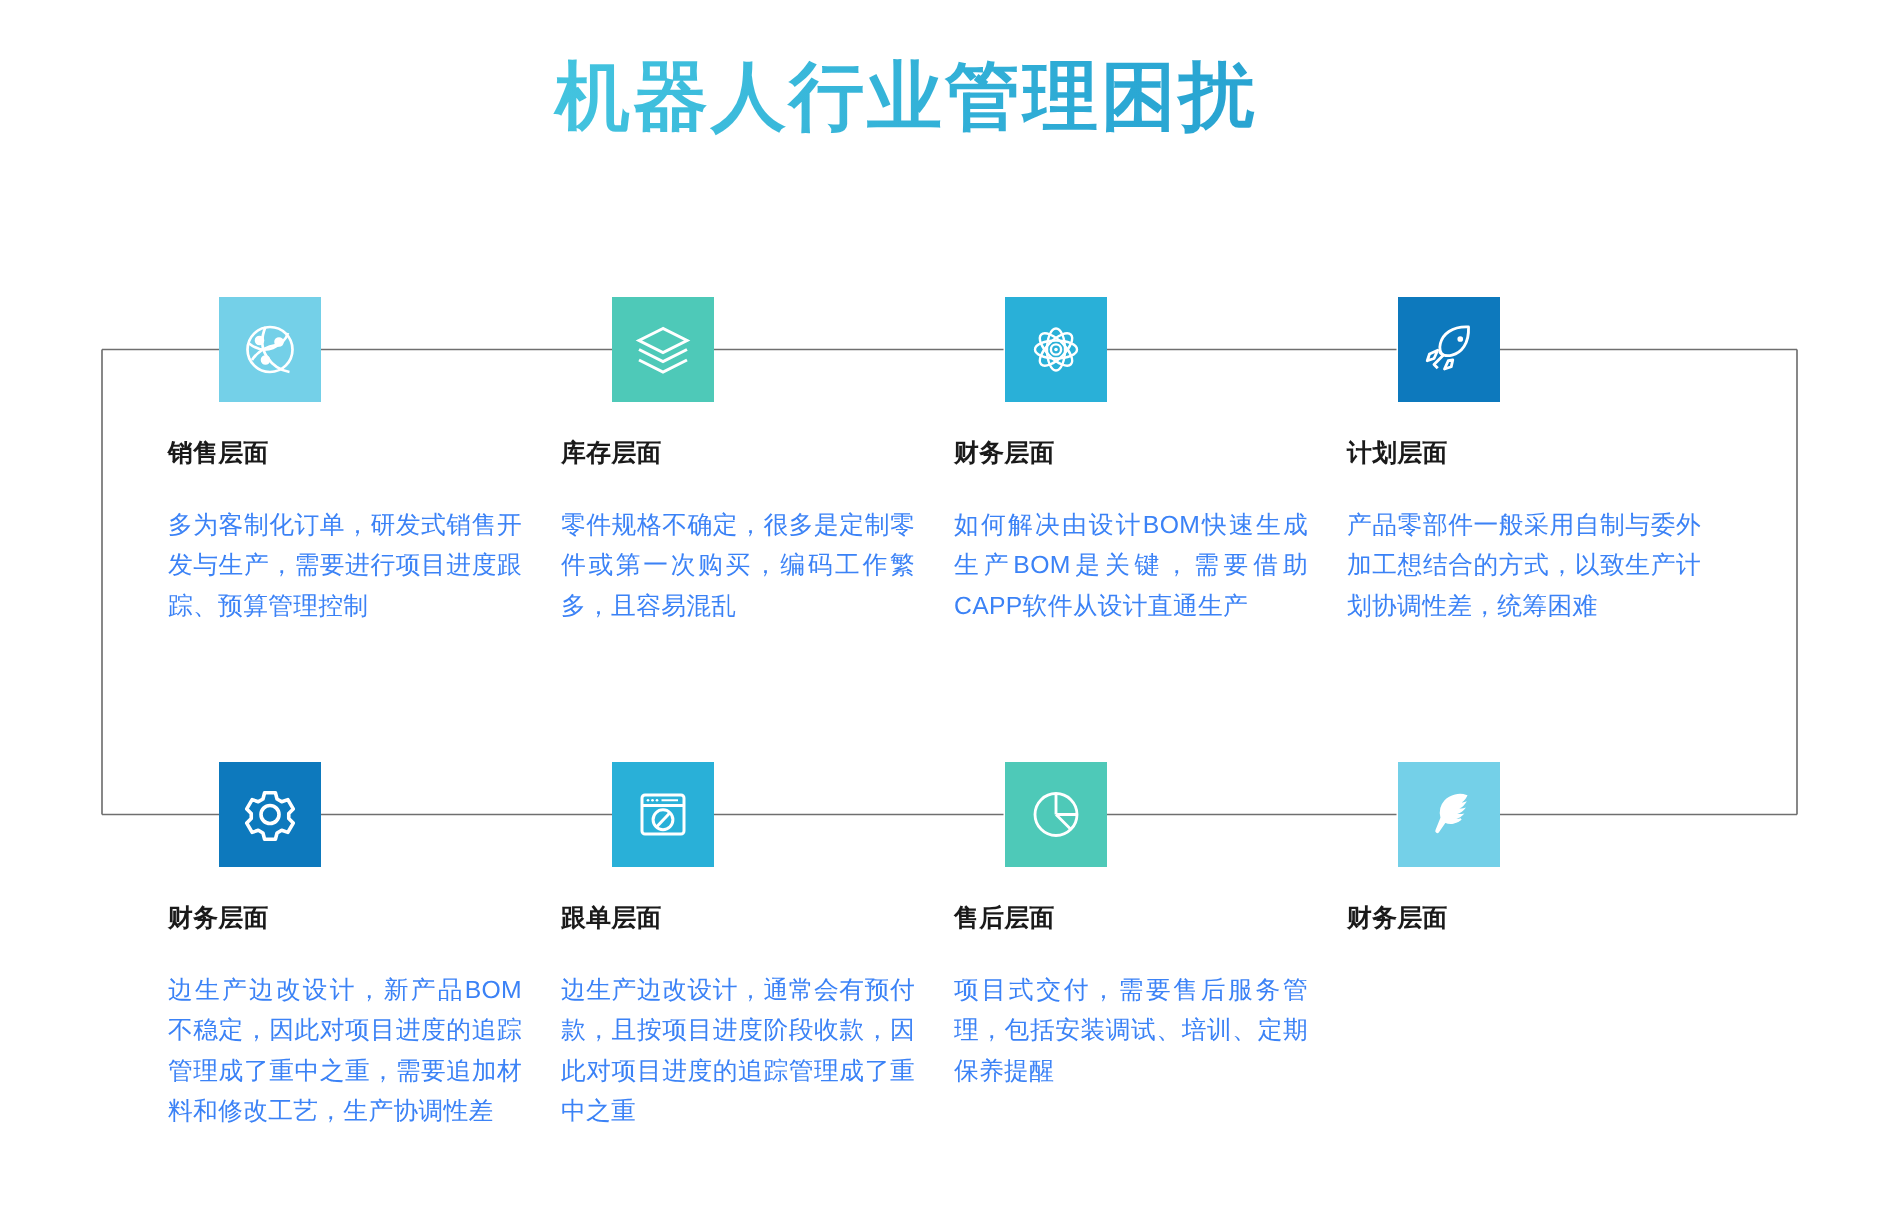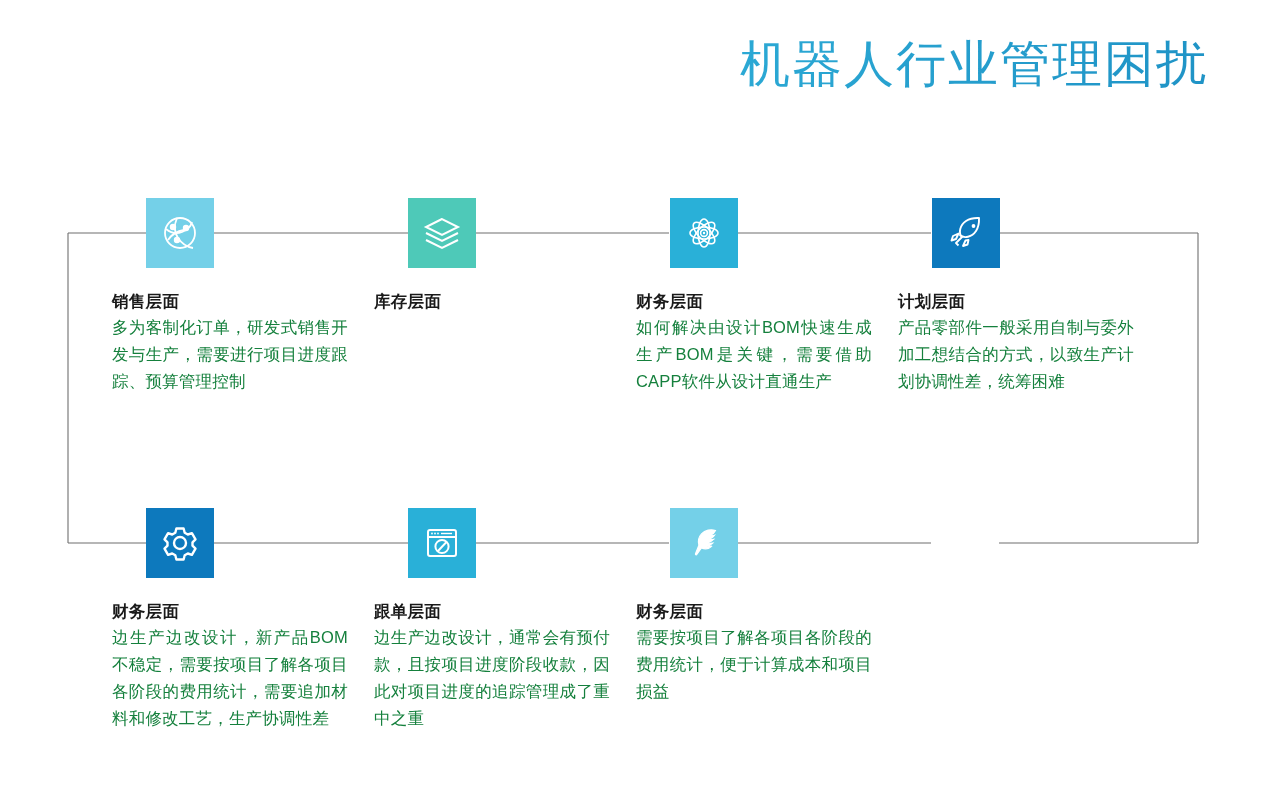--- a/index.html
+++ b/index.html
@@ -15,23 +15,23 @@
     font-family: "Liberation Sans", "DejaVu Sans", sans-serif;
     color: #2b2b2b;
   }
 
   
   .title {
     position: absolute;
     top: 36px;
     left: 0;
     width: 1208px;
-    text-align: right;
+    text-align: center;
     font-size: 50px;
-    font-weight: normal;
+    font-weight: bold;
     letter-spacing: 2px;
     line-height: 1.15;
     background: linear-gradient(100deg, #5ad2e8 0%, #45c6e0 28%, #2ba8d4 62%, #1f93c6 100%);
     -webkit-background-clip: text;
     background-clip: text;
     color: transparent;
     -webkit-text-fill-color: transparent;
     white-space: nowrap;
   }
 
@@ -73,24 +73,24 @@
   .icon-box svg { display: block; }
 
   .item-title {
     margin-top: 23px;
     font-size: 16.5px;
     font-weight: bold;
     color: #1a1a1a;
     letter-spacing: 0.3px;
   }
   .item-desc {
-    margin-top: 1px;
+    margin-top: 24px;
     font-size: 16.5px;
     line-height: 27px;
-    color: #15803d;
+    color: #3b82f6;
     letter-spacing: 0.2px;
     width: 236px;
     text-align: justify;
   }
 </style>
 </head>
 <body>
 
 <div class="title">机器人行业管理困扰</div>
 
@@ -133,20 +133,21 @@
 
   <div class="cell">
     <div class="icon-box" style="background:#4ec9b8">
       <svg width="44" height="44" viewBox="0 0 44 44" fill="none" stroke="#ffffff" stroke-width="2">
         <path d="M22 8 6 16l16 8 16-8z"></path>
         <path d="M6 22l16 8 16-8"></path>
         <path d="M6 29l16 8 16-8"></path>
       </svg>
     </div>
     <div class="item-title">库存层面</div>
+    <div class="item-desc">零件规格不确定，很多是定制零件或第一次购买，编码工作繁多，且容易混乱</div>
   </div>
 
   <div class="cell">
     <div class="icon-box" style="background:#29b0d8">
       <svg width="44" height="44" viewBox="0 0 44 44" fill="none" stroke="#ffffff" stroke-width="1.6">
         <circle cx="22" cy="22" r="3.4"></circle>
         <circle cx="22" cy="22" r="1.2" fill="#ffffff" stroke="none"></circle>
         <g>
           <ellipse cx="22" cy="22" rx="14" ry="6"></ellipse>
           <ellipse cx="22" cy="22" rx="14" ry="6" transform="rotate(45 22 22)"></ellipse>
@@ -178,45 +179,56 @@
 <div class="row row-bottom">
 
   <div class="cell cell-1">
     <div class="icon-box" style="background:#0d79bd">
       <svg width="44" height="44" viewBox="0 0 44 44" fill="none" stroke="#ffffff" stroke-width="2.4" stroke-linejoin="round">
         <path d="M18.4 7.5h7.2l1.1 4.2 3.1 1.8 4.1-1.4 3.6 6.2-3 3 0 3.4 3 3-3.6 6.2-4.1-1.4-3.1 1.8-1.1 4.2h-7.2l-1.1-4.2-3.1-1.8-4.1 1.4-3.6-6.2 3-3 0-3.4-3-3 3.6-6.2 4.1 1.4 3.1-1.8z"></path>
         <circle cx="22" cy="22" r="6"></circle>
       </svg>
     </div>
     <div class="item-title">财务层面</div>
-    <div class="item-desc">边生产边改设计，新产品BOM不稳定，需要按项目了解各项目各阶段的费用统计，需要追加材料和修改工艺，生产协调性差</div>
+    <div class="item-desc">边生产边改设计，新产品BOM不稳定，因此对项目进度的追踪管理成了重中之重，需要追加材料和修改工艺，生产协调性差</div>
   </div>
 
   <div class="cell">
     <div class="icon-box" style="background:#29b0d8">
       <svg width="44" height="44" viewBox="0 0 44 44" fill="none" stroke="#ffffff" stroke-width="2">
         <rect x="8" y="9" width="28" height="26" rx="2"></rect>
         <path d="M8 16h28"></path>
         <circle cx="12" cy="12.5" r="0.9" fill="#ffffff" stroke="none"></circle>
         <circle cx="15" cy="12.5" r="0.9" fill="#ffffff" stroke="none"></circle>
         <circle cx="18" cy="12.5" r="0.9" fill="#ffffff" stroke="none"></circle>
         <path d="M21 12.5h11" stroke-width="1.4"></path>
         <circle cx="22" cy="25.5" r="6.6"></circle>
         <path d="M17.5 30.5l9-9.5" stroke-width="2"></path>
       </svg>
     </div>
     <div class="item-title">跟单层面</div>
     <div class="item-desc">边生产边改设计，通常会有预付款，且按项目进度阶段收款，因此对项目进度的追踪管理成了重中之重</div>
   </div>
 
+  <div class="cell">
+    <div class="icon-box" style="background:#4ec9b8">
+      <svg width="44" height="44" viewBox="0 0 44 44" fill="none" stroke="#ffffff" stroke-width="1.9">
+        <circle cx="22" cy="22" r="14"></circle>
+        <path d="M22 22V8"></path>
+        <path d="M22 22l10 10"></path>
+        <path d="M22 22h14"></path>
+      </svg>
+    </div>
+    <div class="item-title">售后层面</div>
+    <div class="item-desc">项目式交付，需要售后服务管理，包括安装调试、培训、定期保养提醒</div>
+  </div>
 
   <div class="cell">
     <div class="icon-box" style="background:#74d0e8">
       <svg width="44" height="44" viewBox="0 0 44 44" fill="#ffffff" stroke="#ffffff" stroke-width="1.2">
         <path d="M33.5 9.5c-4.5-1.6-10.5-.4-14 3.4-3 3.3-3.6 7.6-2.6 11.3l-3.4 8.6c-.3.8.8 1.4 1.3.7l4.6-6.6c3.3 1.5 7.6 1 10.6-1.8-2.3.6-4.8.4-6.6-.6 2.6.2 5.2-.5 7.1-2.3-2 .3-4 0-5.6-.8 2.5-.1 5-1.1 6.7-3-1.8.4-3.7.3-5.2-.3 2.4-.4 4.7-1.7 6.1-3.9-1.5.5-3 .6-4.4.3 2.2-.8 4.2-2.5 5.4-5z"></path>
         <path d="M18 26.5l3.5-7.5" stroke="#ffffff" fill="none" stroke-width="1.1"></path>
       </svg>
     </div>
     <div class="item-title">财务层面</div>
-    <div class="item-desc">需要按项目了解各项目各阶段的费用统计，便于计算成本和项目损益</div>
   </div>
 
 </div>
 
 </body></html>

